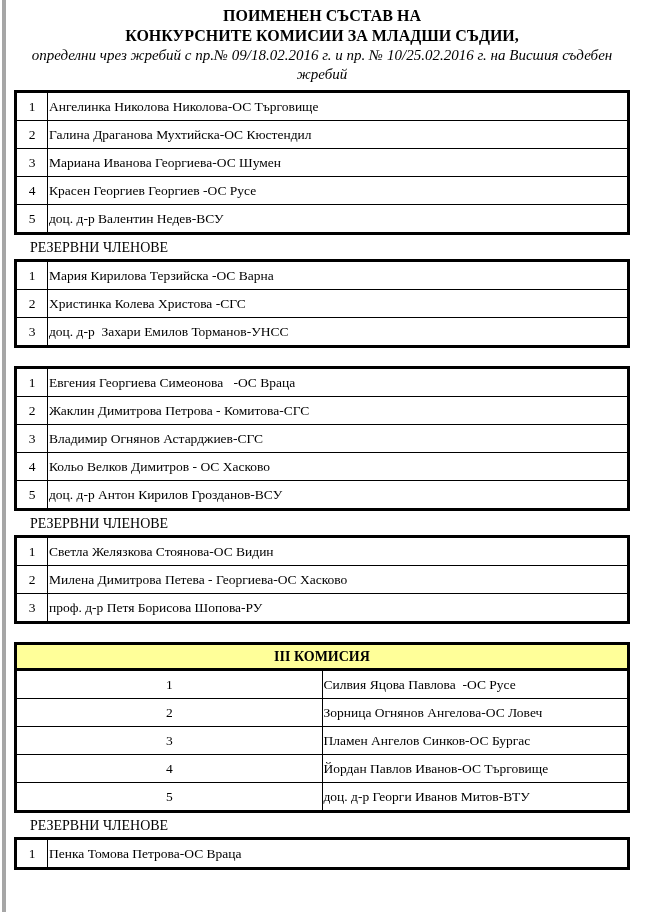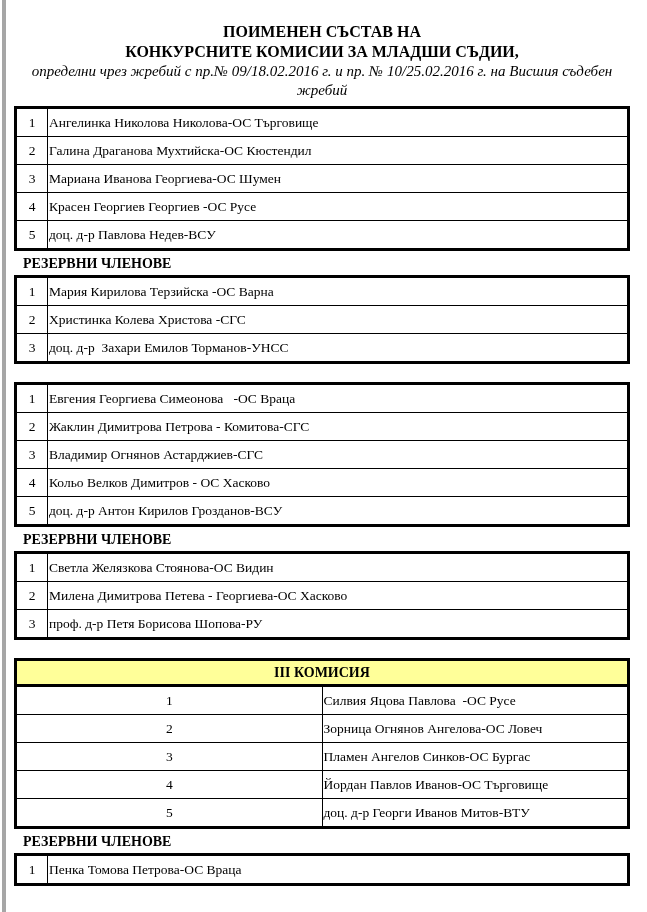--- a/index.html
+++ b/index.html
@@ -29,21 +29,21 @@
   .content {
     position: relative;
     margin: 0 17px 0 14px;
   }
   .doc-title {
     text-align: center;
     font-weight: bold;
     font-size: 16px;
     line-height: 20px;
   }
-  .doc-title.first { padding-top: 22px; }
+  .doc-title.first { padding-top: 6px; }
   .doc-subtitle {
     text-align: center;
     font-style: italic;
     font-size: 15px;
     line-height: 19px;
   }
   .commission { margin-top: 6px; }
   .commission + .commission { margin-top: 18px; }
   table {
     width: 100%;
@@ -67,24 +67,24 @@
     width: 28px;
     text-align: center;
     font-size: 13.5px;
   }
   td.name {
     font-size: 13.5px;
     white-space: pre-wrap;
   }
   tr.mrow td { height: 25px; }
   .reserve-label {
-    font-weight: bold;
+    font-weight: normal;
     font-size: 14px;
     line-height: 16px;
-    margin: 5px 0 3px 9px;
+    margin: 5px 0 3px 16px;
   }
 </style>
 </head>
 <body style="--header-bg: #FFFF99; --selection: #A8C8E8; --border-color: #000000;">
 
 <div class="page-edge"></div>
 
 <div class="content">
   <div class="doc-title first">ПОИМЕНЕН СЪСТАВ НА</div>
   <div class="doc-title">КОНКУРСНИТЕ КОМИСИИ ЗА МЛАДШИ СЪДИИ,</div>
@@ -105,21 +105,21 @@
             <tr class="mrow">
               <td class="num">3</td>
               <td class="name"><span>Мариана Иванова Георгиева-ОС Шумен</span></td>
             </tr>
             <tr class="mrow">
               <td class="num">4</td>
               <td class="name"><span>Красен Георгиев Георгиев -ОС Русе</span></td>
             </tr>
             <tr class="mrow">
               <td class="num">5</td>
-              <td class="name"><span>доц. д-р Павлова Недев-ВСУ</span></td>
+              <td class="name"><span>доц. д-р Валентин Недев-ВСУ</span></td>
             </tr>
           </tbody>
     </table>
     <div class="reserve-label">РЕЗЕРВНИ ЧЛЕНОВЕ</div>
     <table class="reserves">
       <tbody>
             <tr class="mrow">
               <td class="num">1</td>
               <td class="name"><span>Мария Кирилова Терзийска -ОС Варна</span></td>
             </tr>

